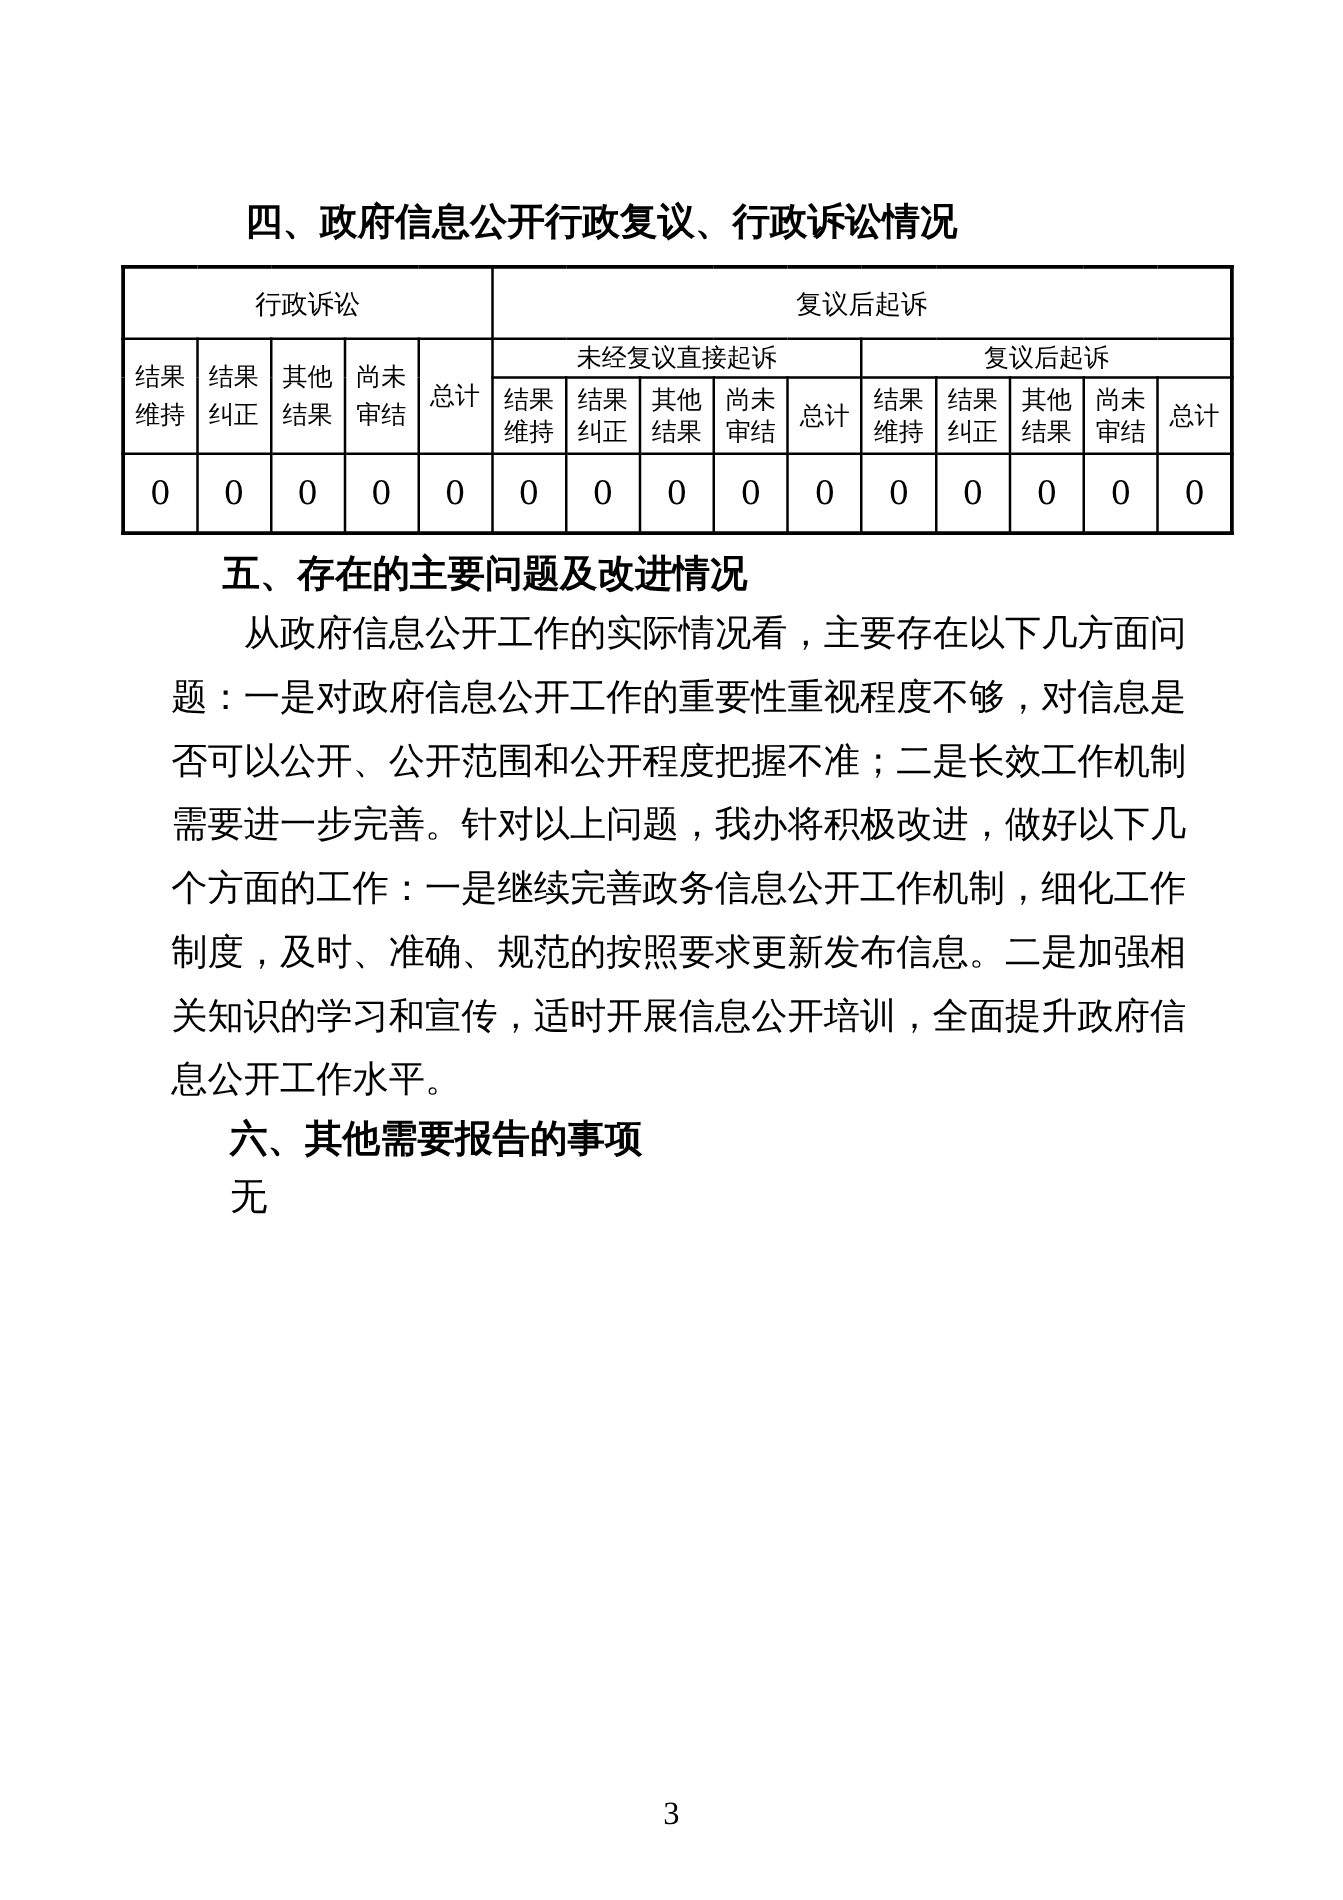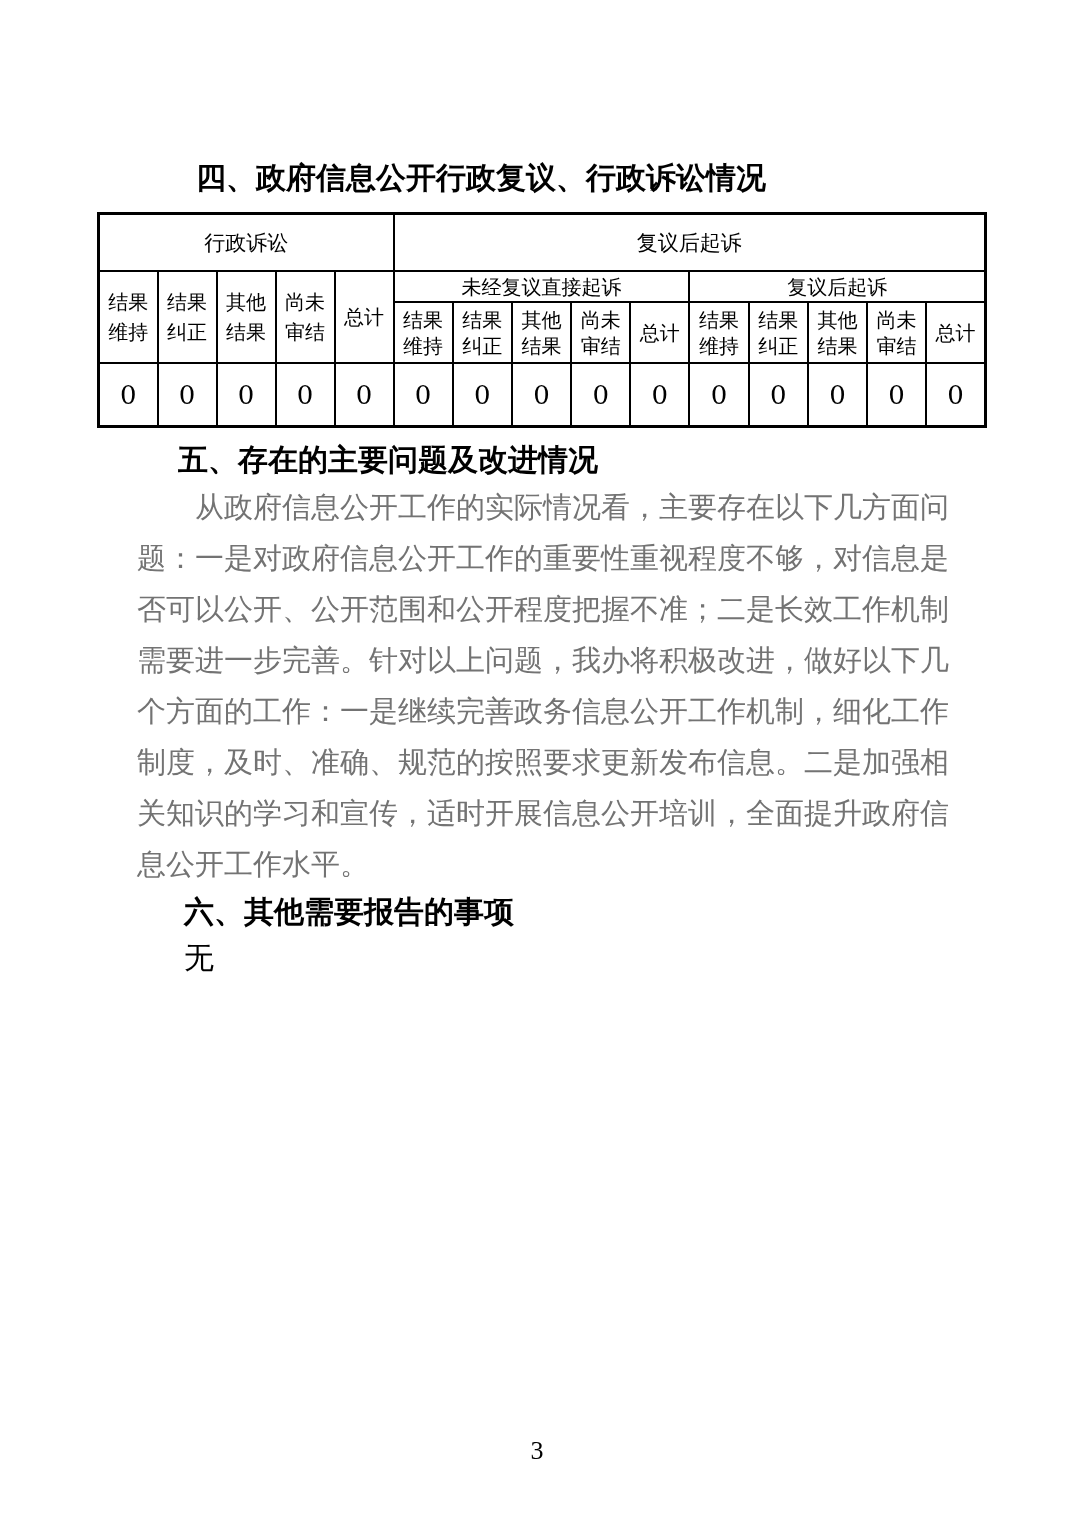--- a/index.html
+++ b/index.html
@@ -76,21 +76,21 @@
     position: absolute;
     left: 137px;
     top: 482px;
     width: 812px;
     margin: 0;
     font-size: 29px;
     line-height: 51px;
     text-align: justify;
     text-indent: 58px;
     font-family: "Liberation Serif", serif;
-    color: #737373;
+    color: #000000;
   }
   .none-text {
     position: absolute;
     left: 184px;
     top: 938px;
     margin: 0;
     font-size: 30px;
     line-height: 40px;
     font-family: "Liberation Serif", serif;
     color: #000000;

